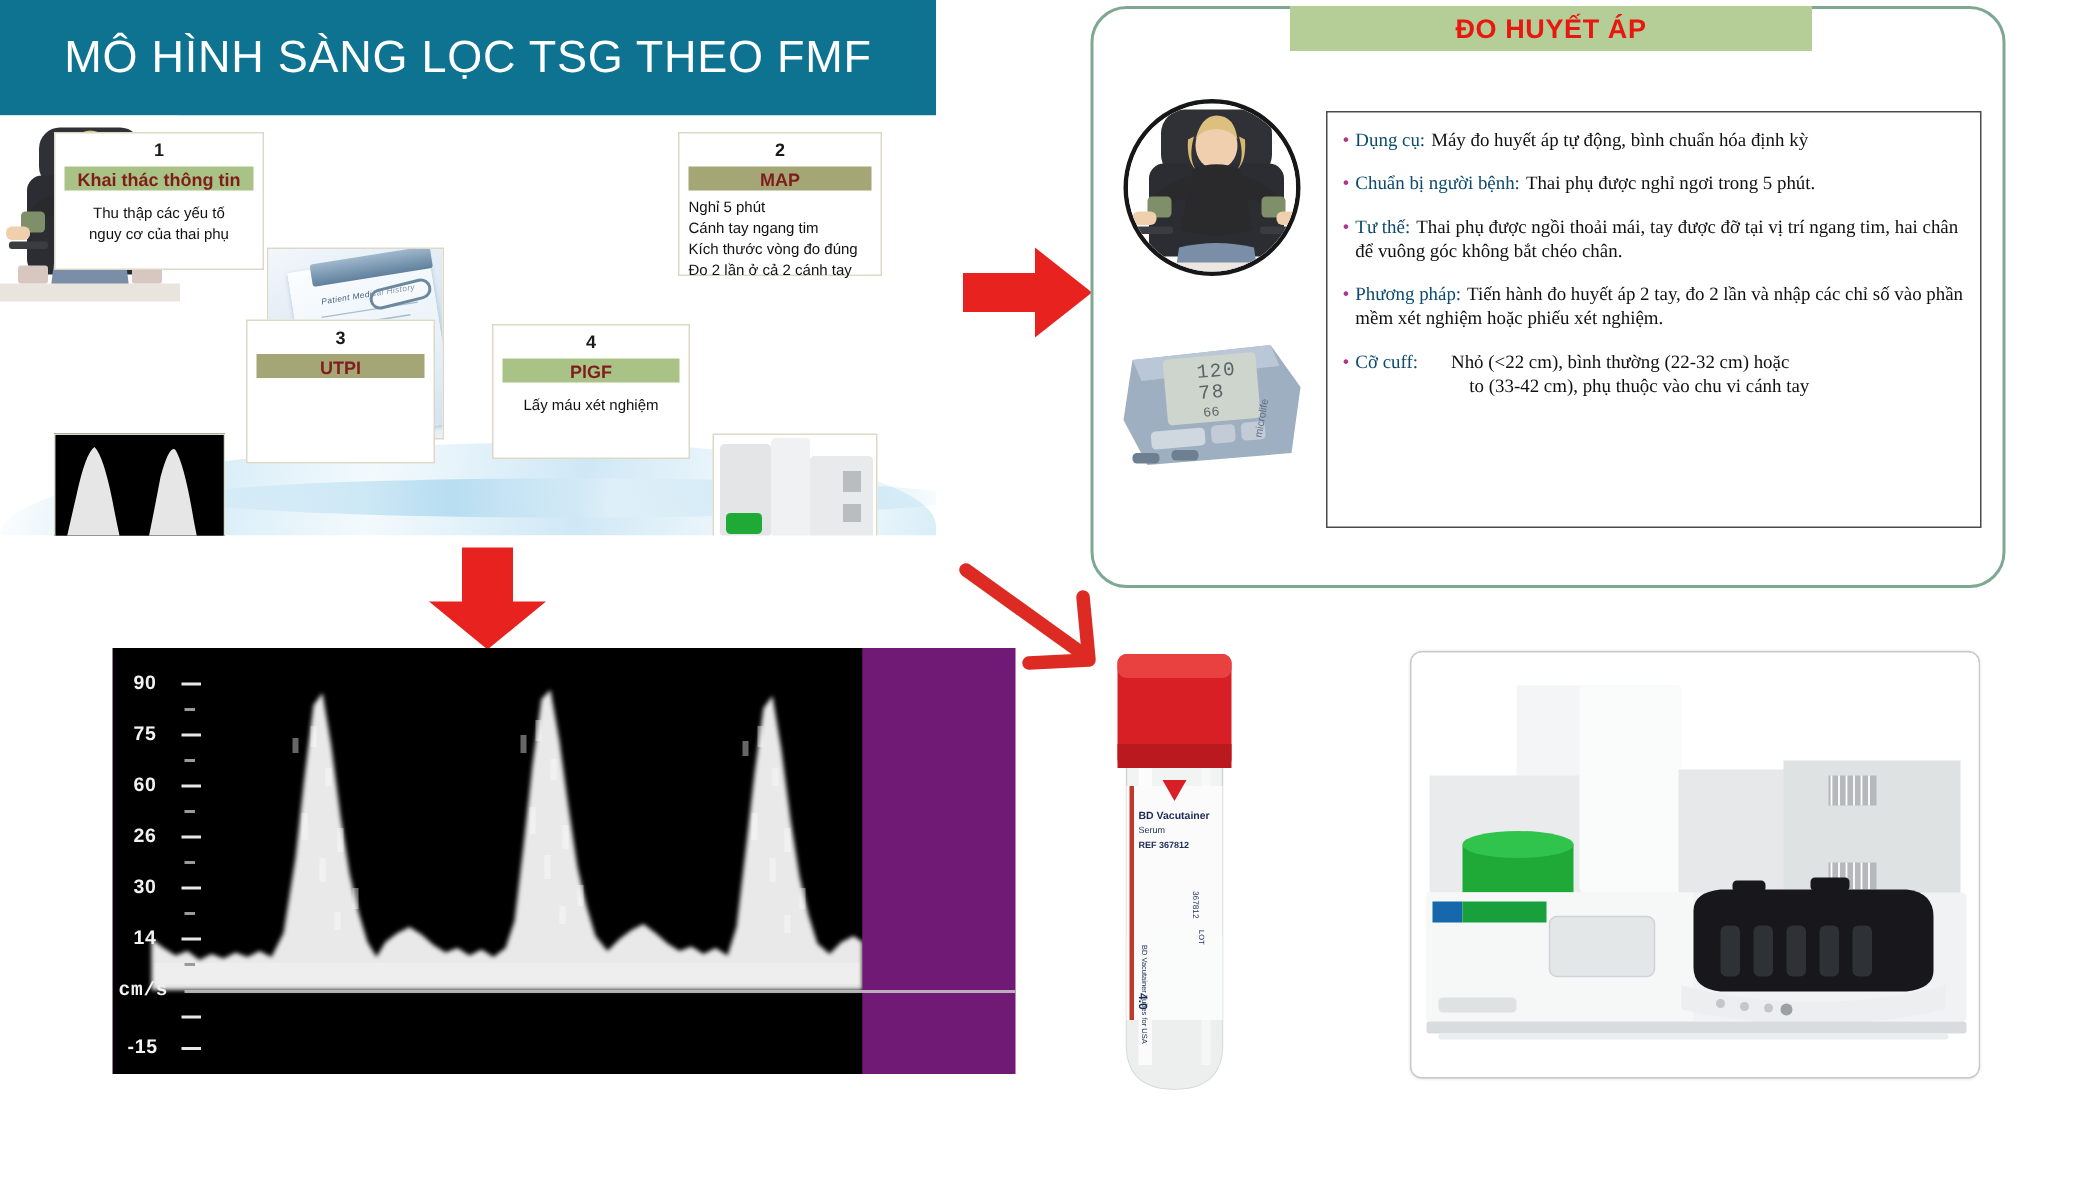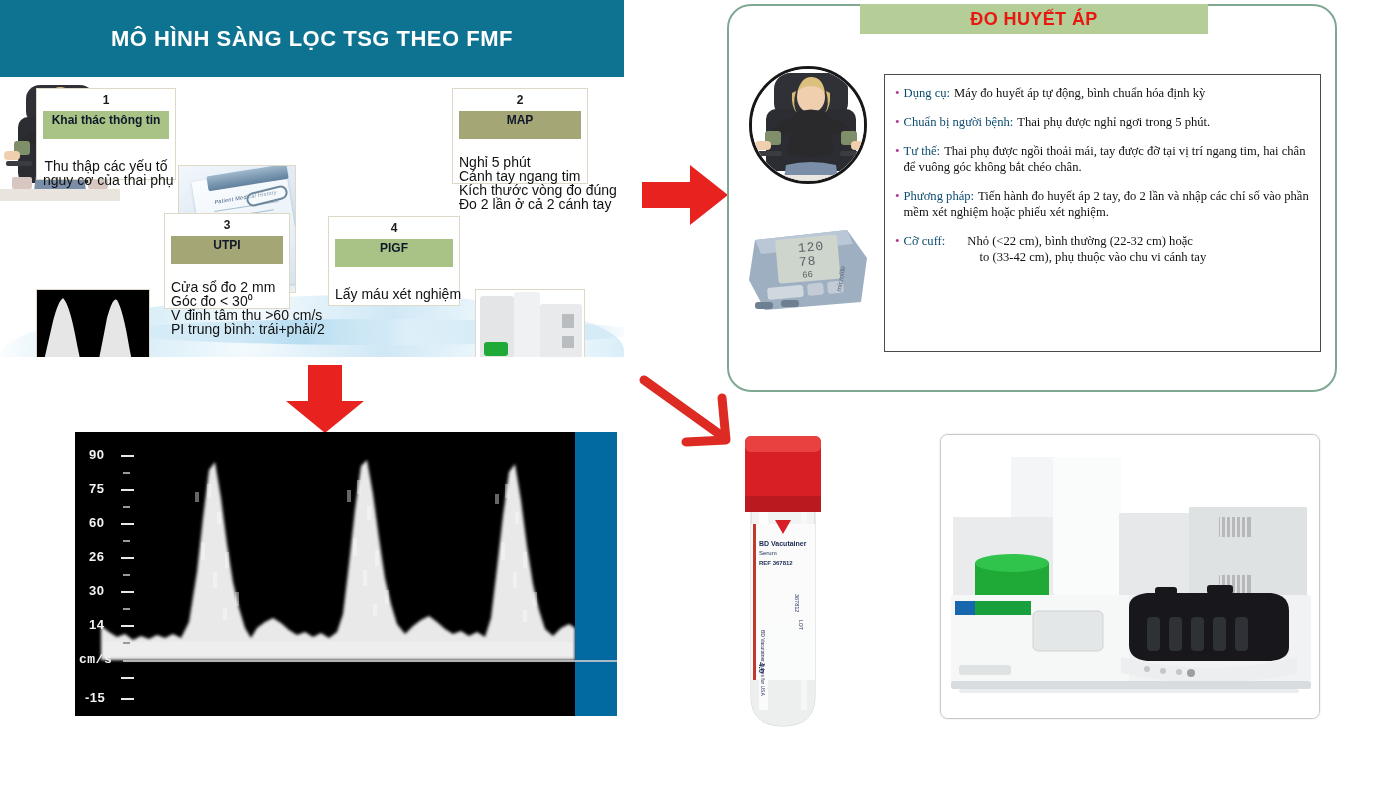--- a/index.html
+++ b/index.html
@@ -17,21 +17,21 @@
     position:absolute; left:0; top:0; width:624px; height:357px;
     background:#ffffff;
     overflow:hidden;
   }
   #left-title-bar {
     position:absolute; left:0; top:0; width:624px; height:77px;
     background:#0d7391;
     display:flex; align-items:center; justify-content:center;
   }
   #left-title-bar .ttl {
-    color:#ffffff; font-weight:bold; font-size:22px;
+    color:#ffffff; font-weight:normal; font-size:30px;
     letter-spacing:0.5px; white-space:nowrap;
     text-align:left;
   }
   #left-body {
     position:absolute; left:0; top:77px; width:624px; height:280px;
     background:#ffffff;
   }
   
   .wave {
     position:absolute; left:0; bottom:0; width:624px; height:62px;
@@ -53,28 +53,28 @@
     position:absolute;
     background:#ffffff;
     border:1px solid #ddd9c6;
     padding:4px 6px;
   }
   .card .num {
     text-align:center; font-size:12px; color:#1a1a1a; font-weight:bold;
     line-height:15px; margin-bottom:3px;
   }
   .card .band {
-    color:#0f172a; font-weight:bold; font-size:12px;
-    text-align:center; padding:3px 0 12px; line-height:13px;
-    margin-bottom:16px;
+    color:#7f1d1d; font-weight:bold; font-size:12px;
+    text-align:center; padding:3px 0 0; line-height:13px;
+    margin-bottom:5px;
   }
   .band-light { background:#a9c285; }
   .band-olive { background:#a5a676; }
   .card .body {
-    font-size:14px; color:#111; line-height:14px;
+    font-size:10px; color:#111; line-height:14px;
   }
   .card .body.centered { text-align:center; padding-top:4px; }
   .card .body .ln { display:block; white-space:nowrap; }
 
   
   .photo {
     position:absolute; border:1px solid #ded9c7; overflow:hidden; background:#fff;
   }
 
   
@@ -165,22 +165,22 @@
   #bp-portrait {
     position:absolute; left:20px; top:60px; width:118px; height:118px;
     border-radius:50%; border:3px solid #171717; overflow:hidden;
     background:#e9e9ea;
   }
   
   #bp-device { position:absolute; left:12px; top:204px; width:132px; height:112px; }
 
   
   #doppler-big {
-    position:absolute; left:75px; top:432px; width:542px; height:284px;
-    background:#0369a1; overflow:hidden;
+    position:absolute; left:75px; top:432px; width:602px; height:284px;
+    background:#701a75; overflow:hidden;
   }
   #doppler-big .ylab {
     position:absolute; color:#f2f2f2; font-size:13px; font-weight:bold;
     font-family:"Liberation Sans", sans-serif; letter-spacing:0.5px;
   }
   #doppler-big .tickmaj {
     position:absolute; left:46px; width:13px; height:2px; background:#e8e8e8;
   }
   #doppler-big .tickmin {
     position:absolute; left:48px; width:7px; height:2px; background:#9a9a9a;
@@ -300,26 +300,20 @@
             <rect x="66" y="92" width="3" height="12"></rect>
           <rect x="78" y="94" width="3" height="10"></rect>
             <rect x="92" y="90" width="3" height="14"></rect>
         </g>
       </svg>
     </div>
 
     <div class="card" style="left:164px; top:136px; width:126px; height:96px;">
       <div class="num">3</div>
       <div class="band band-olive">UTPI</div>
-      <div class="body">
-        <span class="ln">Cửa sổ đo 2 mm</span>
-        <span class="ln">Góc đo &lt; 30⁰</span>
-        <span class="ln">V đỉnh tâm thu &gt;60 cm/s</span>
-        <span class="ln">PI trung bình: trái+phải/2</span>
-      </div>
     </div>
 
     <div class="card" style="left:328px; top:139px; width:132px; height:90px;">
       <div class="num">4</div>
       <div class="band band-light">PlGF</div>
       <div class="body centered">
         <span class="ln">Lấy máu xét nghiệm</span>
       </div>
     </div>
 

